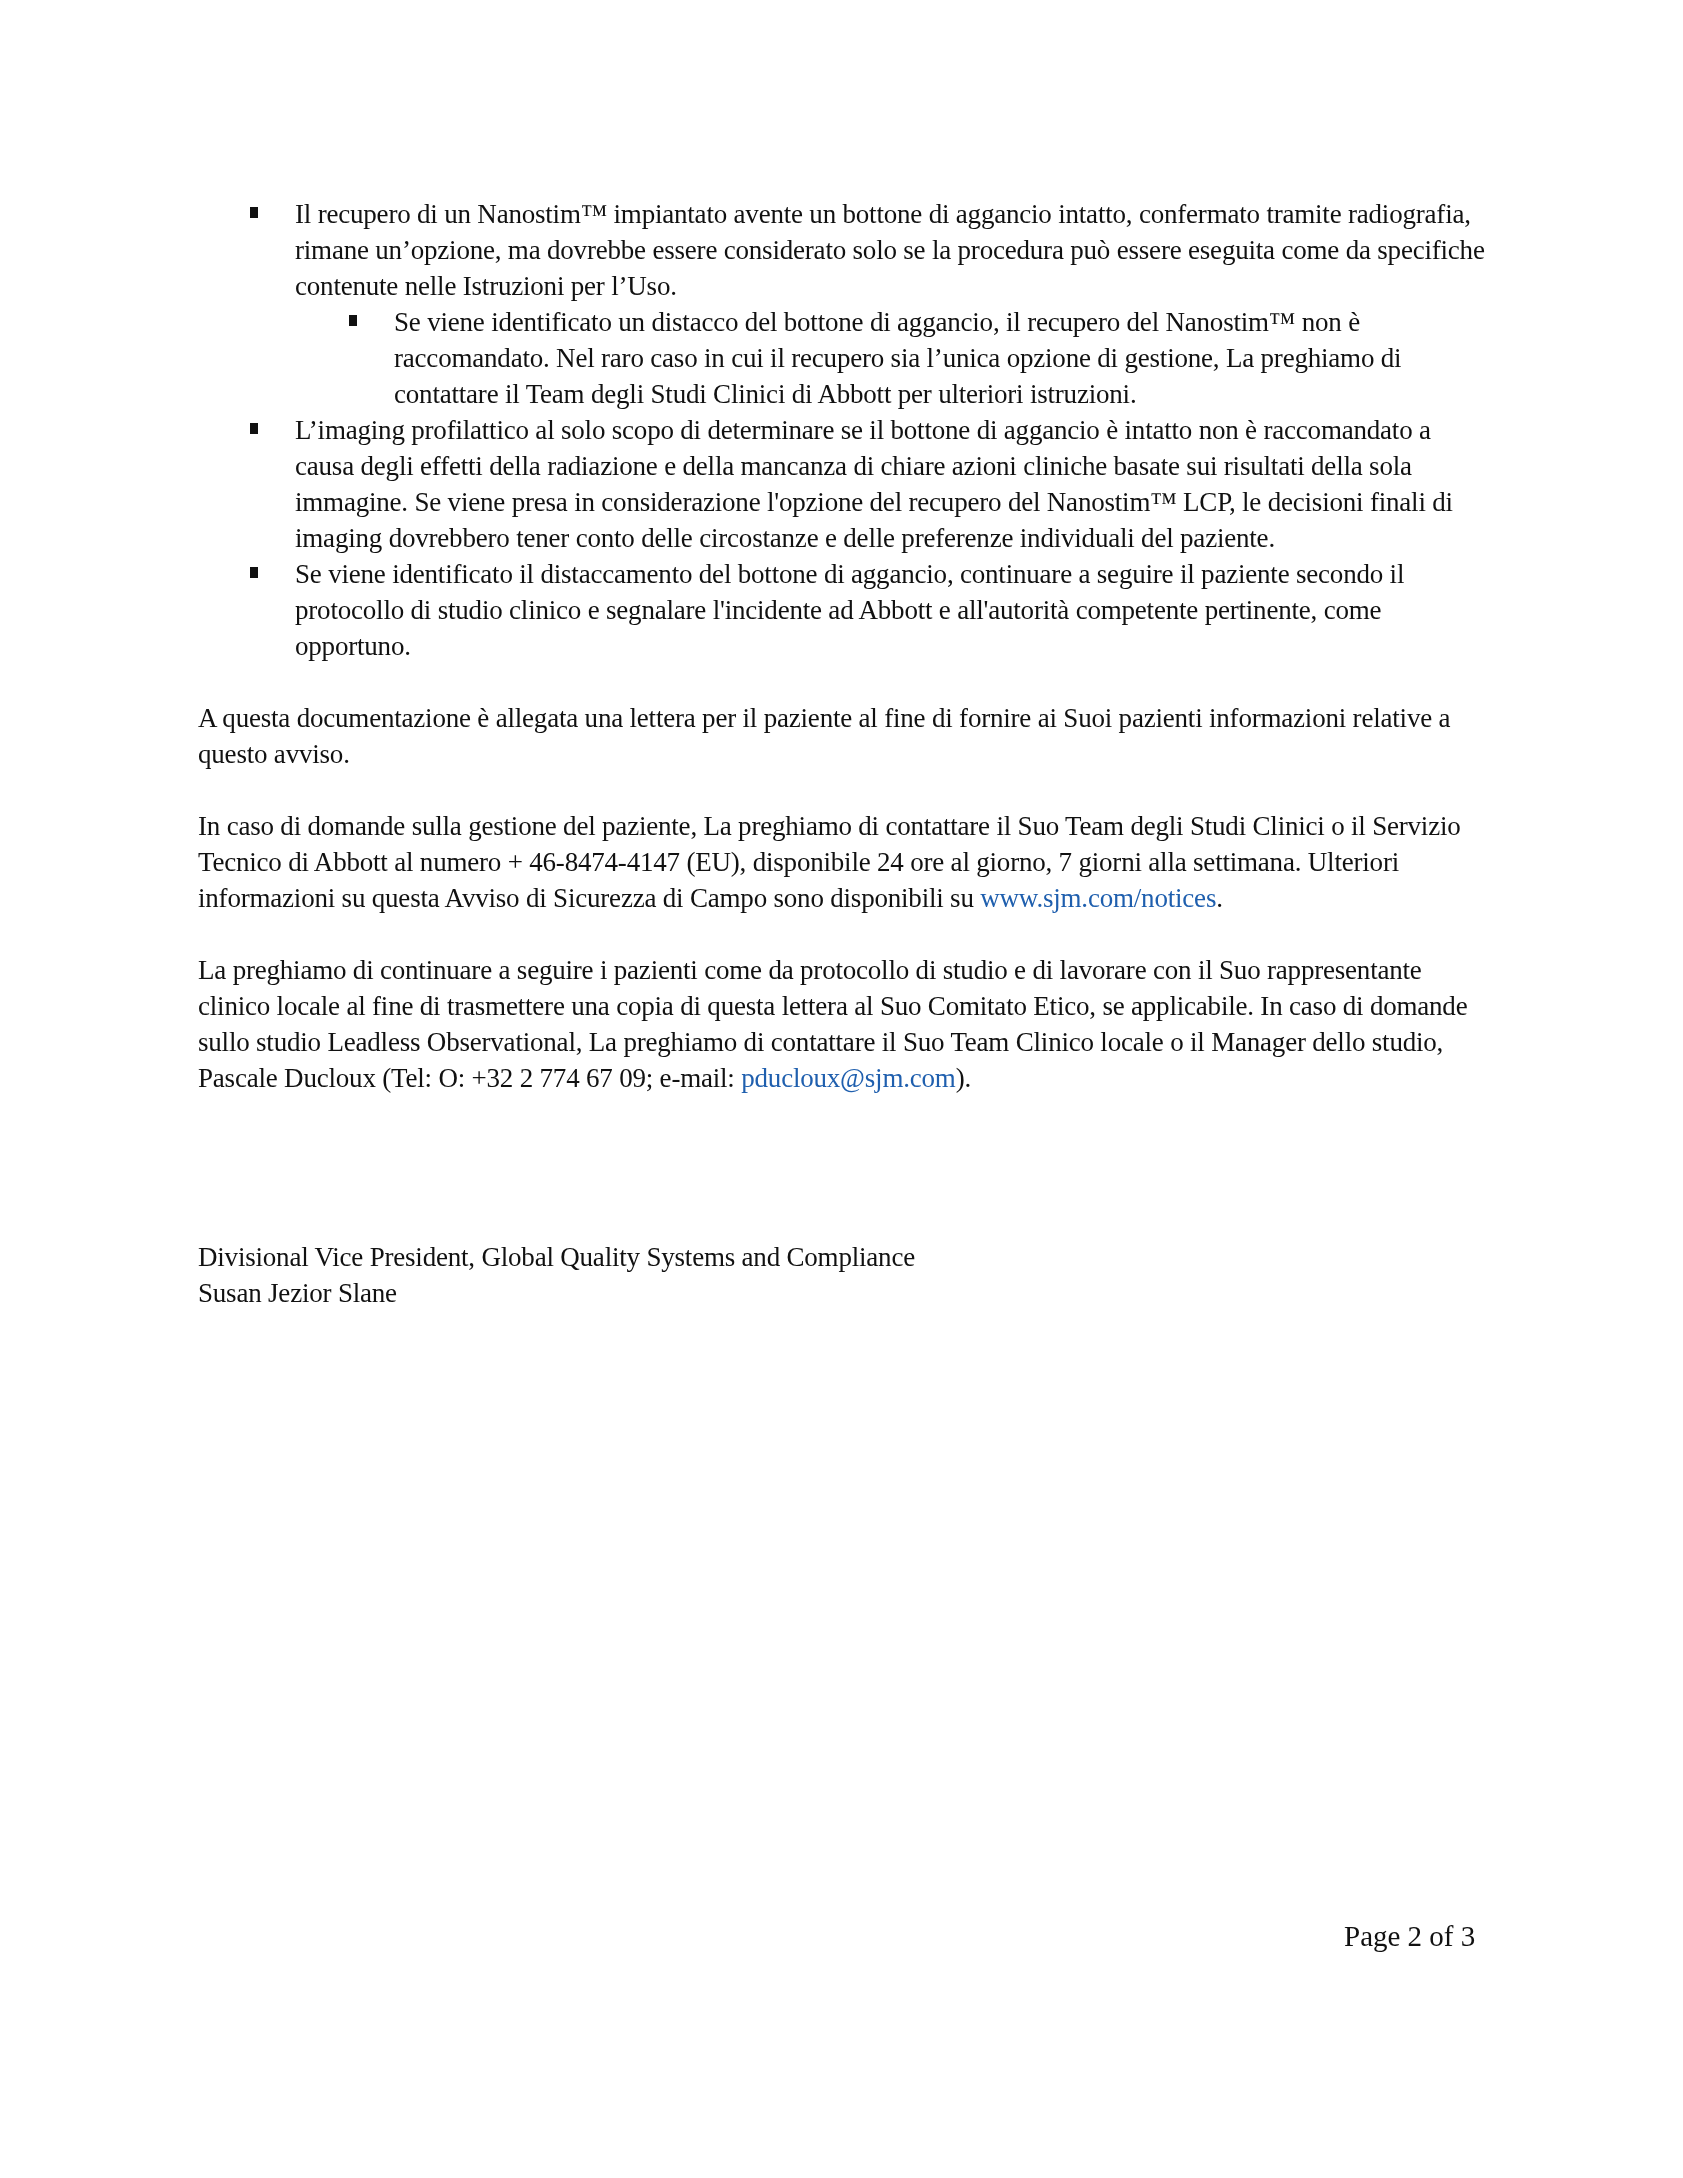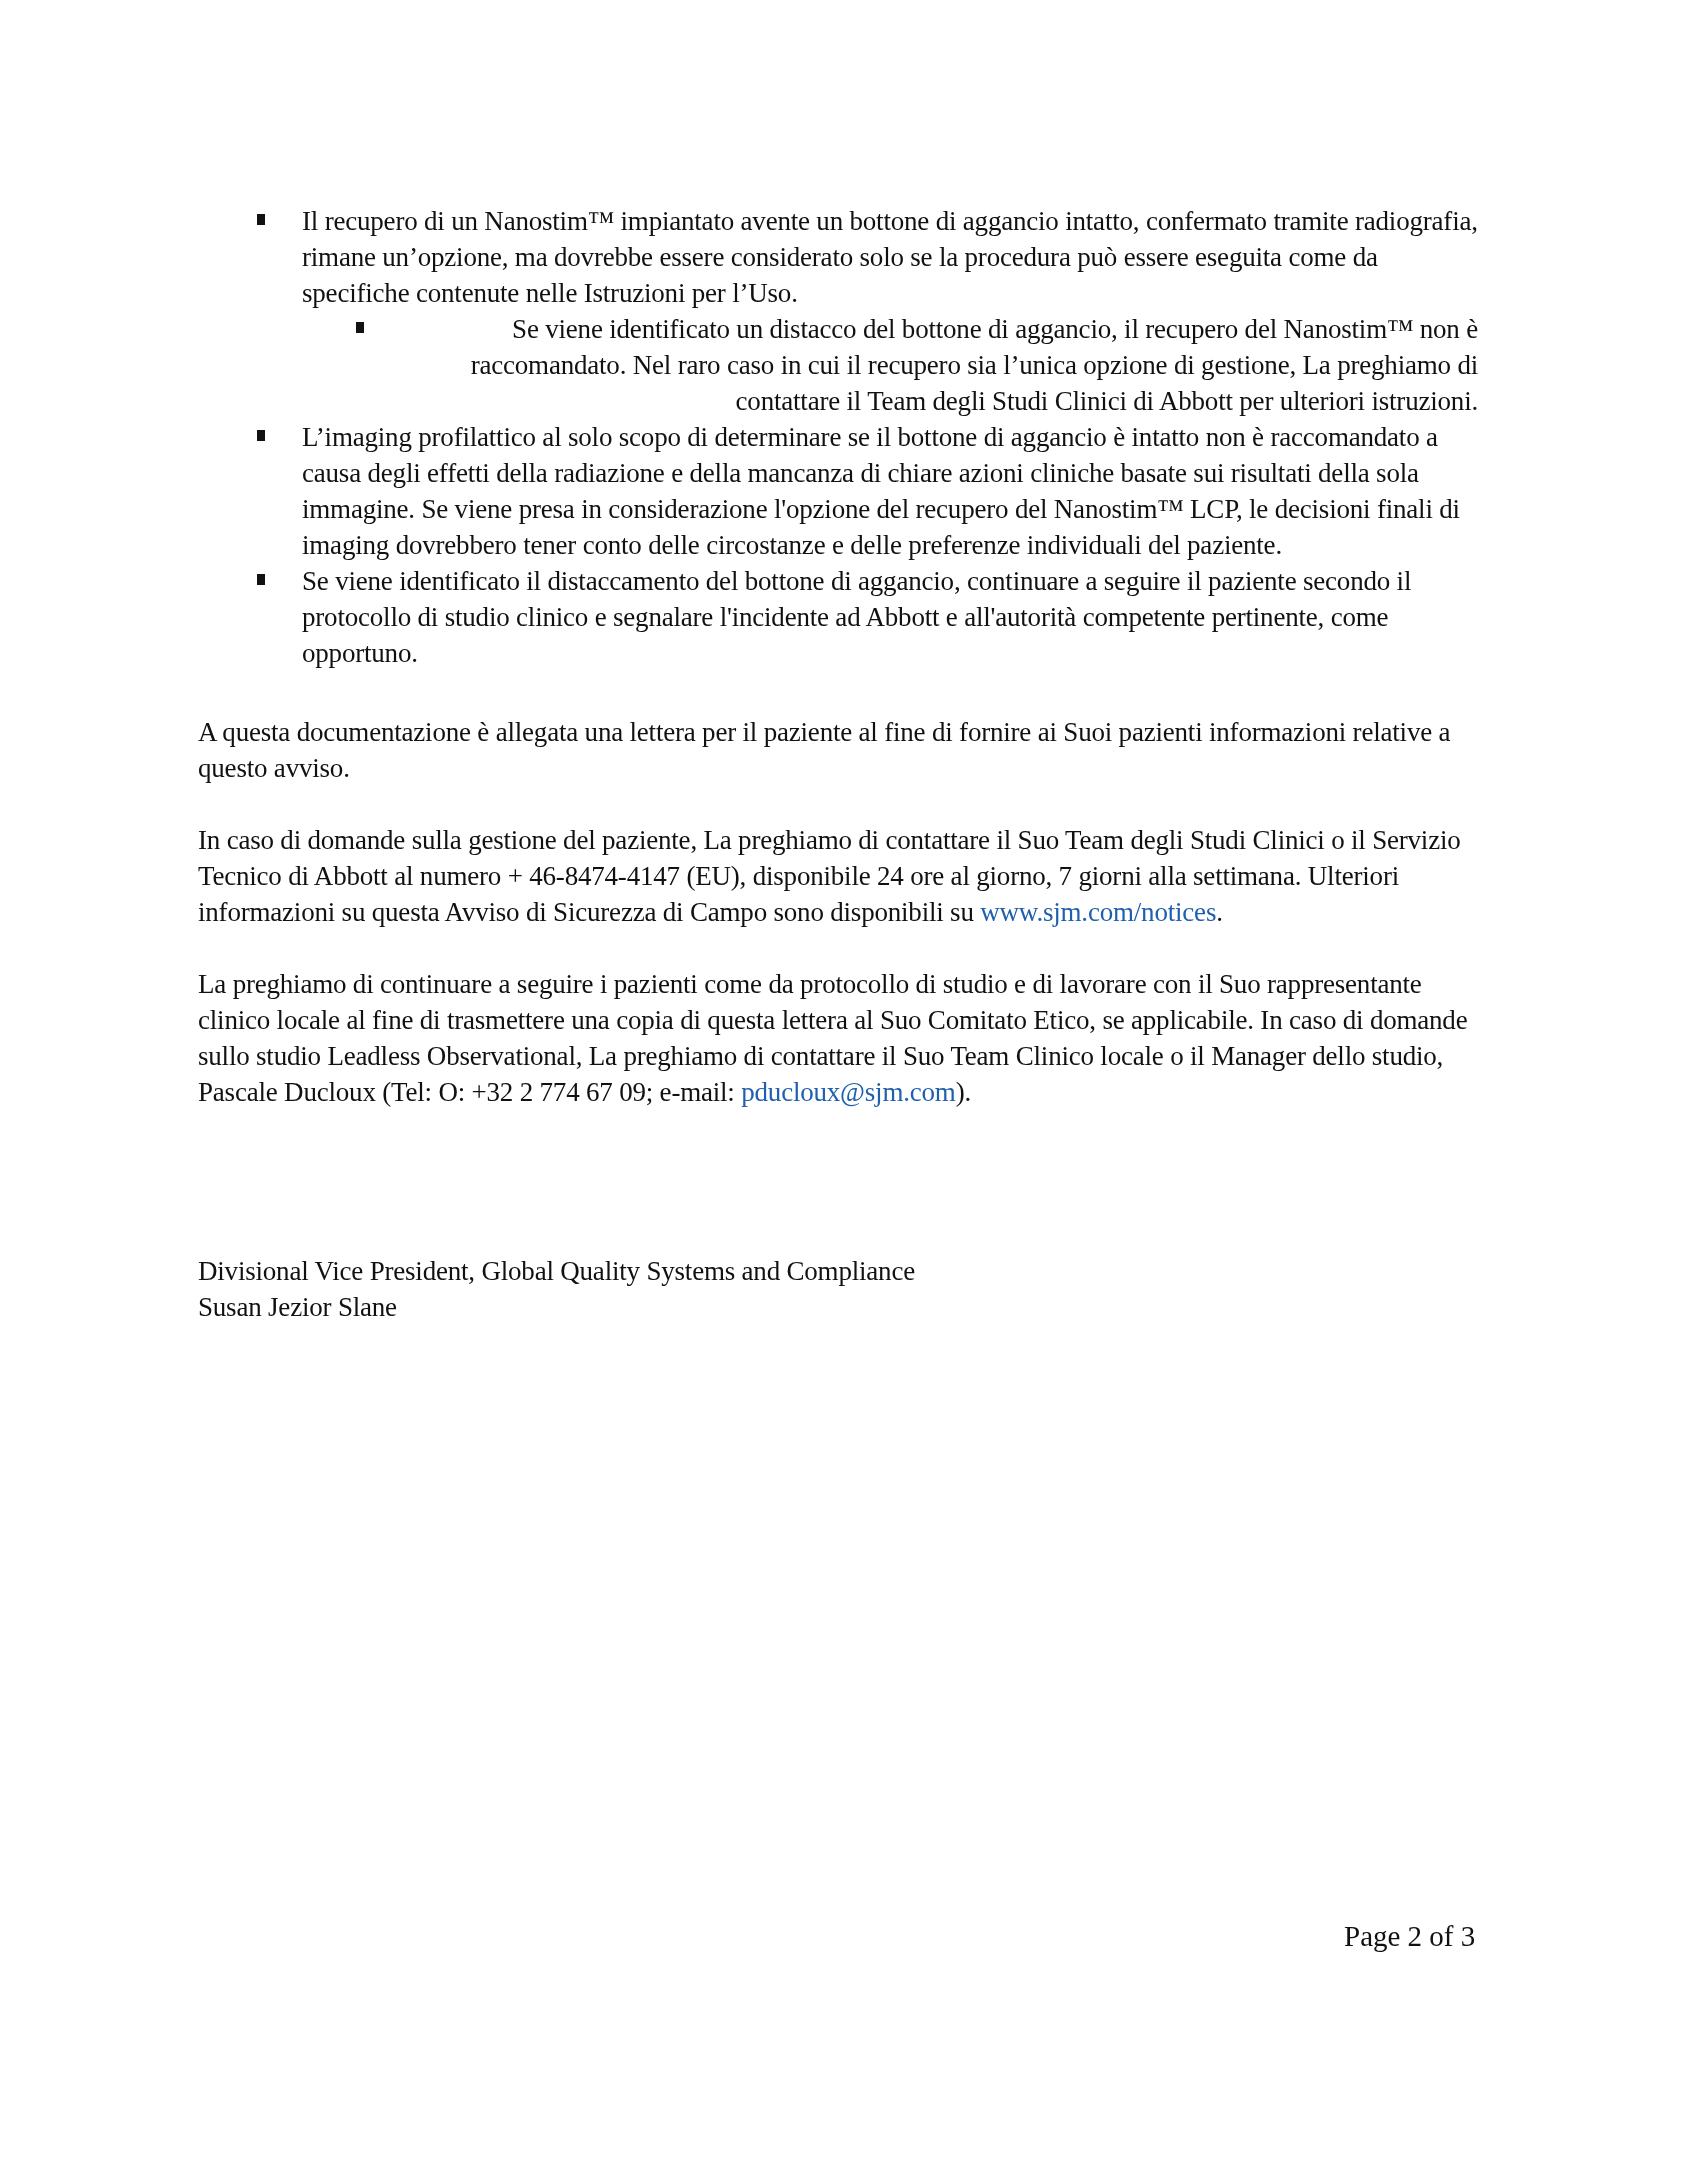--- a/index.html
+++ b/index.html
@@ -2,23 +2,23 @@
 <html><head>
 <meta charset="utf-8">
 <style>
   html, body { margin: 0; padding: 0; background: #ffffff; }
   body { width: 1683px; height: 2178px; position: relative; overflow: hidden;
          font-family: "DejaVu Serif", "Liberation Serif", serif; color: #111; }
   .page { position: absolute; left: 0; top: 0; width: 1683px; height: 2178px; background:#fff; }
   .content { position: absolute; left: 198px; top: 196px; width: 1287px;
              font-family: "Liberation Serif", serif; font-size: 27px; line-height: 36px;
              letter-spacing: -0.2px; }
-  ul { list-style: none; margin: 7px; padding: 0; }
+  ul { list-style: none; margin: 0; padding: 0; }
   li.b1 { position: relative; padding-left: 97px; }
-  li.b2 { position: relative; padding-left: 196px; text-align: right; }
+  li.b2 { position: relative; padding-left: 196px; }
   .bullet { position: absolute; top: 11px; width: 8px; height: 11px; background: #111; }
   li.b1 .bullet { left: 52px; }
   li.b2 .bullet { left: 151px; }
   p { margin: 0 0 36px 0; }
   .gap { height: 36px; }
   a { color: #1f5fae; }
   .sig-gap { height: 107px; }
   .page-num { position: absolute; left: 1344px; top: 1920px; font-family: "Liberation Serif", serif;
               font-size: 29px; }
 </style>

